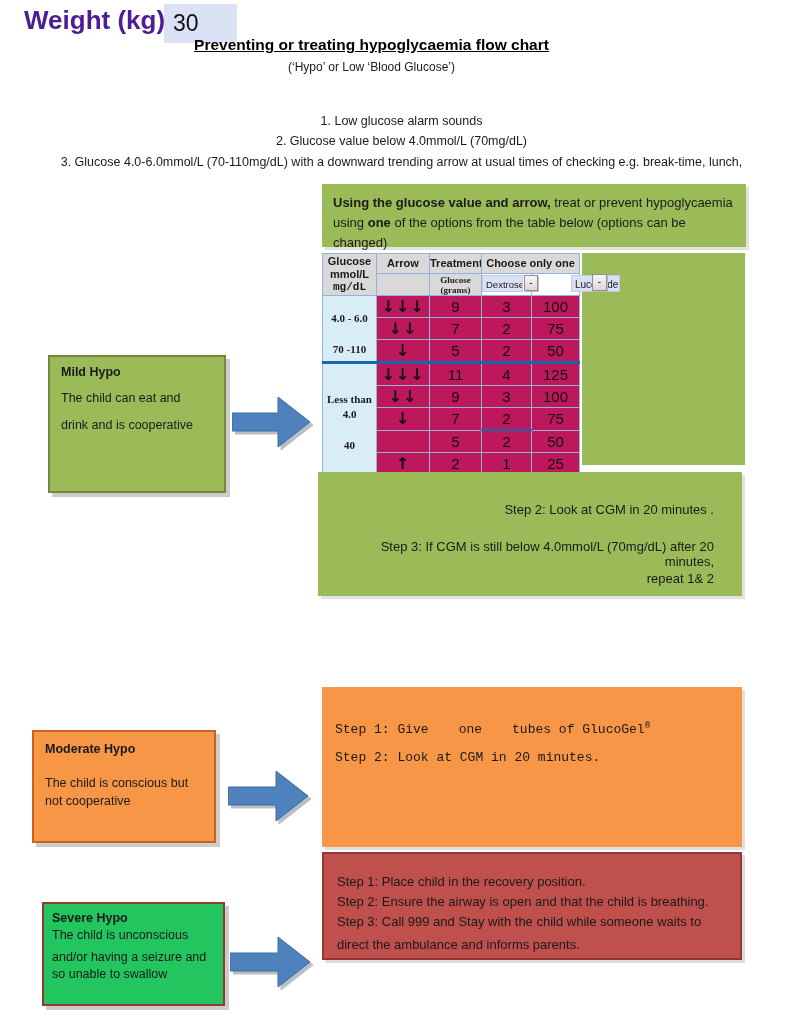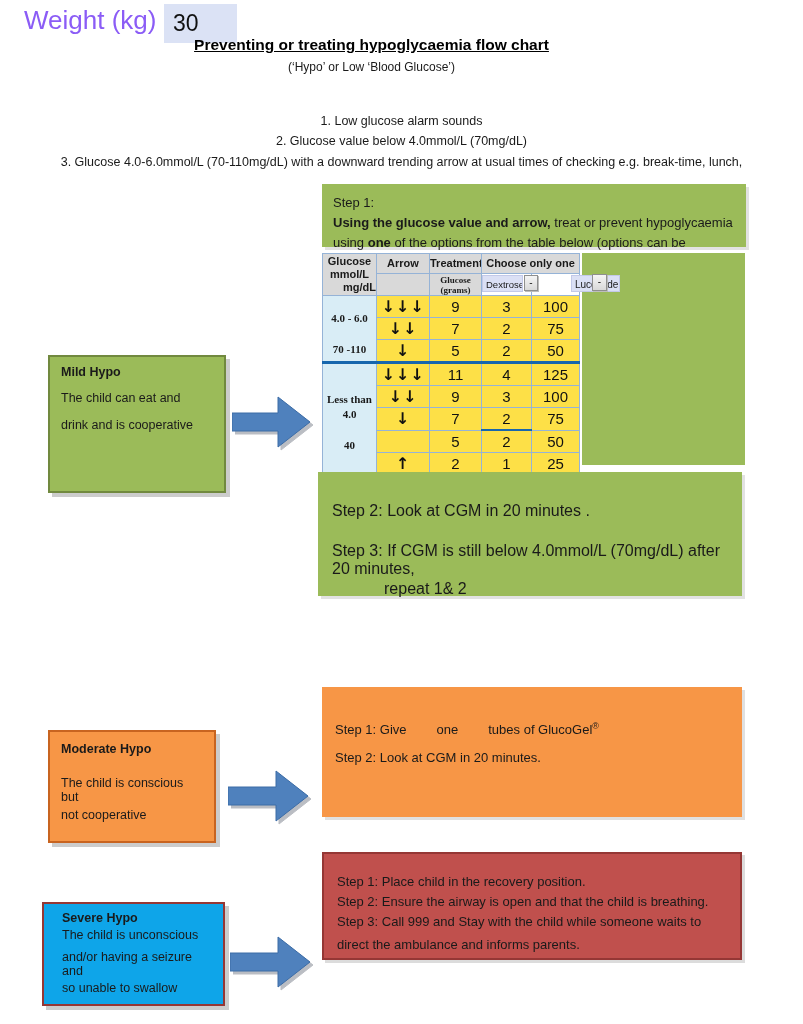--- a/index.html
+++ b/index.html
@@ -1,57 +1,57 @@
 <!DOCTYPE html>
 <html><head>
 <meta charset="utf-8">
 <style>
   html,body{margin:0;padding:0;background:#ffffff;}
   #canvas{position:relative;width:803px;height:1024px;background:#ffffff;overflow:hidden;
           font-family:"Liberation Sans",sans-serif;color:#1a1a1a;}
   .abs{position:absolute;}
 
   
-  .weight-label{font-size:26px;font-weight:normal;color:#8b5cf6;}
+  .weight-label{font-size:26px;font-weight:bold;color:#4c1d95;}
   .weight-value{background:#dbe2f5;width:73px;height:39px;font-size:23px;line-height:39px;padding-left:9px;box-sizing:border-box;color:#111;}
   .doc-title{width:100%;text-align:center;font-size:15.5px;font-weight:bold;text-decoration:underline;color:#000;}
   .doc-subtitle{width:100%;text-align:center;font-size:12px;}
   .intro{width:100%;text-align:center;font-size:12.5px;}
   .crit{width:100%;text-align:center;font-size:12.5px;}
 
   
   .green-box{background:#9bbb59;}
   .soft-shadow{box-shadow:3px 3px 0 #e2e2e2;}
   .step1-box{padding:9px 11px;font-size:13px;line-height:20px;}
-  .step23-box{padding:0 14px;font-size:16px;}
-
-  
-  .glucose-table{border-collapse:collapse;table-layout:fixed;background:#fde047;}
+  .step23-box{padding:0 28px;font-size:13px;text-align:right;}
+
+  
+  .glucose-table{border-collapse:collapse;table-layout:fixed;background:#be185d;}
   .glucose-table td,.glucose-table th{border:1px solid #95b3d7;padding:0;text-align:center;vertical-align:middle;overflow:hidden;}
   .glucose-table th{background:#d9d9d9;font-size:11px;font-weight:bold;line-height:13px;}
   .hdr-col1{vertical-align:top;padding-top:3px;}
-  .serif{font-family:Liberation Sans, sans-serif;text-align:right;}
+  .serif{font-family:Liberation Mono, monospace;}
   .c-range{background:#d9edf6;font-family:"Liberation Serif",serif;font-weight:bold;font-size:11px;vertical-align:top;text-align:center;line-height:15px;}
   .c-arrow{font-family:"DejaVu Sans",sans-serif;font-weight:bold;font-size:16px;letter-spacing:1px;color:#111;}
   .c-num{font-size:15px;color:#111;}
   .row-h td{height:21px;}
   .grp-divide td{border-top:3px solid #1766ad;}
   .bt-blue{border-top:2px solid #1766ad !important;}
   .sub-glucose{background:#d9d9d9;font-family:"Liberation Serif",serif;font-weight:bold;font-size:9px;line-height:10px;}
   .sub-empty{background:#d9d9d9;}
   .sub-white{background:#ffffff;}
 
   
   .dd-field{background:#dbe0f5;font-size:9.5px;line-height:17px;text-align:left;padding-left:3px;box-sizing:border-box;white-space:nowrap;overflow:hidden;border:1px solid #c3c9e8;}
   .dd-btn{background:linear-gradient(#f5f5f5,#d9d9d9);border:1px solid #8f8f8f;font-size:10px;line-height:14px;text-align:center;box-sizing:border-box;box-shadow:1px 1px 0 #bdbdbd;}
 
   
   .mild-box{background:#9bbb59;border:2px solid #71893f;box-shadow:4px 4px 0 #cccccc;padding:8px 11px;box-sizing:border-box;font-size:12.5px;}
   .moderate-box{background:#f79646;border:2px solid #c86420;box-shadow:4px 4px 0 #cccccc;padding:10px 11px;box-sizing:border-box;font-size:12.5px;}
-  .severe-box{background:#0ea5e9;border:2px solid #953735;box-shadow:4px 4px 0 #cccccc;padding:7px 18px;box-sizing:border-box;font-size:12.5px;}
+  .severe-box{background:#22c55e;border:2px solid #953735;box-shadow:4px 4px 0 #cccccc;padding:7px 8px;box-sizing:border-box;font-size:12.5px;}
   .box-title{font-weight:bold;font-size:12.5px;}
 
   .orange-steps{background:#f79646;box-shadow:3px 3px 0 #e0e0e0;padding:34px 13px 0 13px;box-sizing:border-box;font-size:13px;}
   .red-steps{background:#c0504d;border:2px solid #953735;box-shadow:3px 3px 0 #dcdcdc;padding:18px 13px 0 13px;box-sizing:border-box;font-size:13px;line-height:20px;}
 
   .flow-arrow{filter:drop-shadow(3px 3px 0 rgba(130,135,145,0.55));}
   sup{font-size:9px;}
   b{font-weight:bold;}
 </style>
 </head>
@@ -63,21 +63,20 @@
   <div class="abs weight-value" style="left:164px;top:4px;">30</div>
 
   <div class="abs doc-title" style="left:-30px;top:36px;">Preventing or treating hypoglycaemia flow chart</div>
   <div class="abs doc-subtitle" style="left:-30px;top:60px;">(‘Hypo’ or Low ‘Blood Glucose’)</div>
 
   <div class="abs crit" style="left:0;top:114px;">1.   Low glucose alarm sounds</div>
   <div class="abs crit" style="left:0;top:134px;text-align:center;">2.   Glucose value below 4.0mmol/L (70mg/dL)</div>
   <div class="abs crit" style="left:0;top:155px;">3.   Glucose 4.0-6.0mmol/L (70-110mg/dL) with a downward trending arrow at usual times of checking e.g. break-time, lunch,</div>
 
   <div class="abs green-box step1-box soft-shadow" style="left:322px;top:184px;width:424px;height:63px;box-sizing:border-box;">
-    <div>Step 1:</div>
     <div><b>Using the glucose value and arrow,</b><span> treat or prevent hypoglycaemia</span></div>
     <div><span>using </span><b>one</b><span> of the options from the table below (options can be changed)</span></div>
   </div>
 
   <div class="abs green-box" style="left:582px;top:253px;width:163px;height:212px;"></div>
 
   <table class="abs glucose-table" style="left:322px;top:253px;width:257px;">
     <colgroup>
         <col style="width:54px">
         <col style="width:53px">
@@ -178,29 +177,29 @@
 
   <div class="abs mild-box" style="left:48px;top:355px;width:178px;height:138px;">
     <div class="box-title">Mild Hypo</div>
     <div style="margin-top:12px;">The child can eat and</div>
     <div style="margin-top:13px;">drink and is cooperative</div>
   </div>
   <svg class="abs flow-arrow" style="left:232px;top:390px;" width="80" height="64" viewBox="0 0 80 64">
     <polygon points="0,23 46,23 46,7 78,32 46,57 46,41 0,41" fill="#4f81bd" stroke="#3c6ca6" stroke-width="1"></polygon>
   </svg>
 
-  <div class="abs moderate-box" style="left:48px;top:730px;width:168px;height:113px;">
+  <div class="abs moderate-box" style="left:32px;top:730px;width:184px;height:113px;">
     <div class="box-title">Moderate Hypo</div>
     <div style="margin-top:20px;">The child is conscious but</div>
     <div style="margin-top:4px;">not cooperative</div>
   </div>
   <svg class="abs flow-arrow" style="left:228px;top:766px;" width="82" height="60" viewBox="0 0 82 60">
     <polygon points="0,21 48,21 48,5 80,30 48,55 48,39 0,39" fill="#4f81bd" stroke="#3c6ca6" stroke-width="1"></polygon>
   </svg>
-  <div class="abs orange-steps" style="left:322px;top:687px;width:420px;height:130px;">
+  <div class="abs orange-steps" style="left:322px;top:687px;width:420px;height:160px;font-family:Liberation Mono, monospace;">
     <div>
       <span>Step 1: Give</span><span style="margin:0 30px;">one</span><span>tubes of GlucoGel</span><sup>®</sup>
     </div>
     <div style="margin-top:13px;">Step 2: Look at CGM in 20 minutes.</div>
   </div>
 
   <div class="abs severe-box" style="left:42px;top:902px;width:183px;height:104px;">
     <div class="box-title">Severe Hypo</div>
     <div style="margin-top:3px;">The child is unconscious</div>
     <div style="margin-top:8px;">and/or having a seizure and</div>

